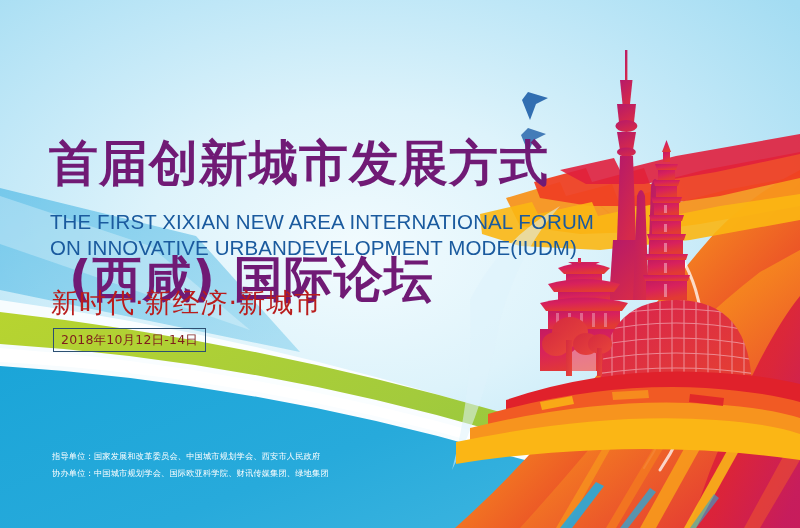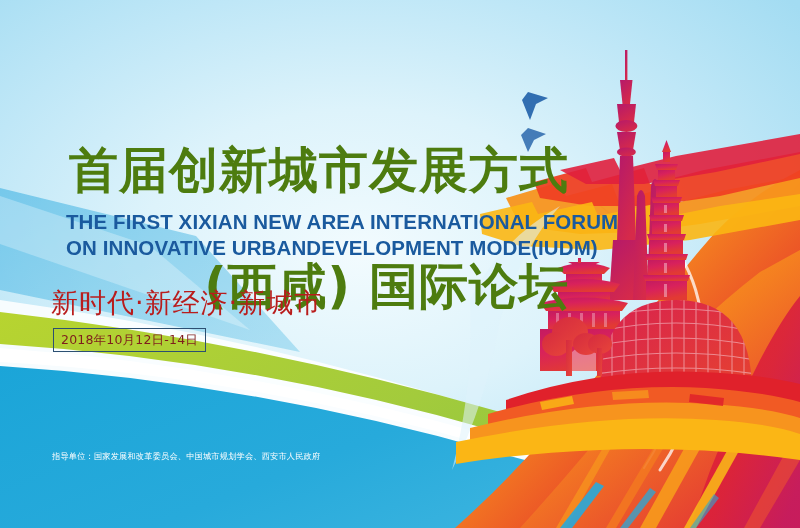--- a/index.html
+++ b/index.html
@@ -4,30 +4,30 @@
 <style>
   html,body{margin:0;padding:0;background:#ffffff;}
   body{width:800px;height:528px;overflow:hidden;
        font-family:"Liberation Sans","DejaVu Sans",sans-serif;}
   #poster{position:relative;width:800px;height:528px;overflow:hidden;background:#bfe9f7;}
   #bg-svg{position:absolute;inset:0;width:800px;height:528px;display:block;}
 
   
   #content{position:absolute;left:0;top:0;width:800px;height:528px;}
 
-  #title-cn{position:absolute;left:49px;top:84px;width:520px;
-            color:#4d7c0f;font-weight:bold;font-size:49px;line-height:58px;
+  #title-cn{position:absolute;left:49px;top:77px;width:520px;
+            color:#701a75;font-weight:bold;font-size:49px;line-height:58px;
             letter-spacing:1px;white-space:pre-line;
-            font-family:"DejaVu Sans","Liberation Sans",sans-serif;text-align:right;}
+            font-family:"DejaVu Sans","Liberation Sans",sans-serif;}
   #title-cn .l1{display:block;}
   #title-cn .l2{display:block;margin-left:20px;}
 
   #title-en{position:absolute;left:50px;top:209px;width:500px;
-            color:#1a5a9e;font-weight:bold;font-size:20.5px;line-height:26px;
-            letter-spacing:0.1px;margin-left:16px;}
+            color:#1a5a9e;font-weight:normal;font-size:20.5px;line-height:26px;
+            letter-spacing:0.1px;}
   #title-en span{display:block;white-space:nowrap;}
 
   #tagline{position:absolute;left:51px;top:285px;
            color:#b91c1c;font-size:27px;font-weight:500;letter-spacing:1px;
            font-family:"DejaVu Sans","Liberation Sans",sans-serif;}
 
   #date-badge{position:absolute;left:53px;top:328px;
               border:1px solid #2c4f72;color:#7f1d1d;
               font-size:12.5px;line-height:14px;padding:4px 7px 4px 7px;
               letter-spacing:0.2px;background:transparent;
@@ -315,16 +315,17 @@
       <span>THE FIRST XIXIAN NEW AREA INTERNATIONAL FORUM</span>
       <span>ON INNOVATIVE URBANDEVELOPMENT MODE(IUDM)</span>
     </div>
 
     <div id="tagline">新时代·新经济·新城市</div>
 
     <div id="date-badge">2018年10月12日-14日</div>
 
     <div id="credits">
       <div>指导单位：国家发展和改革委员会、中国城市规划学会、西安市人民政府</div>
+      <div>协办单位：中国城市规划学会、国际欧亚科学院、财讯传媒集团、绿地集团</div>
     </div>
 
   </div>
 </div>
 
 </body></html>

